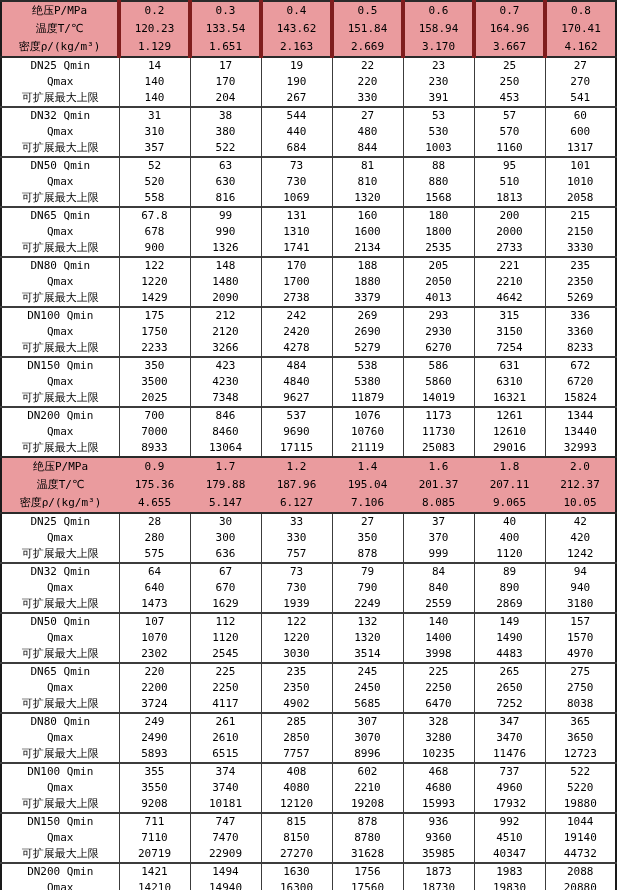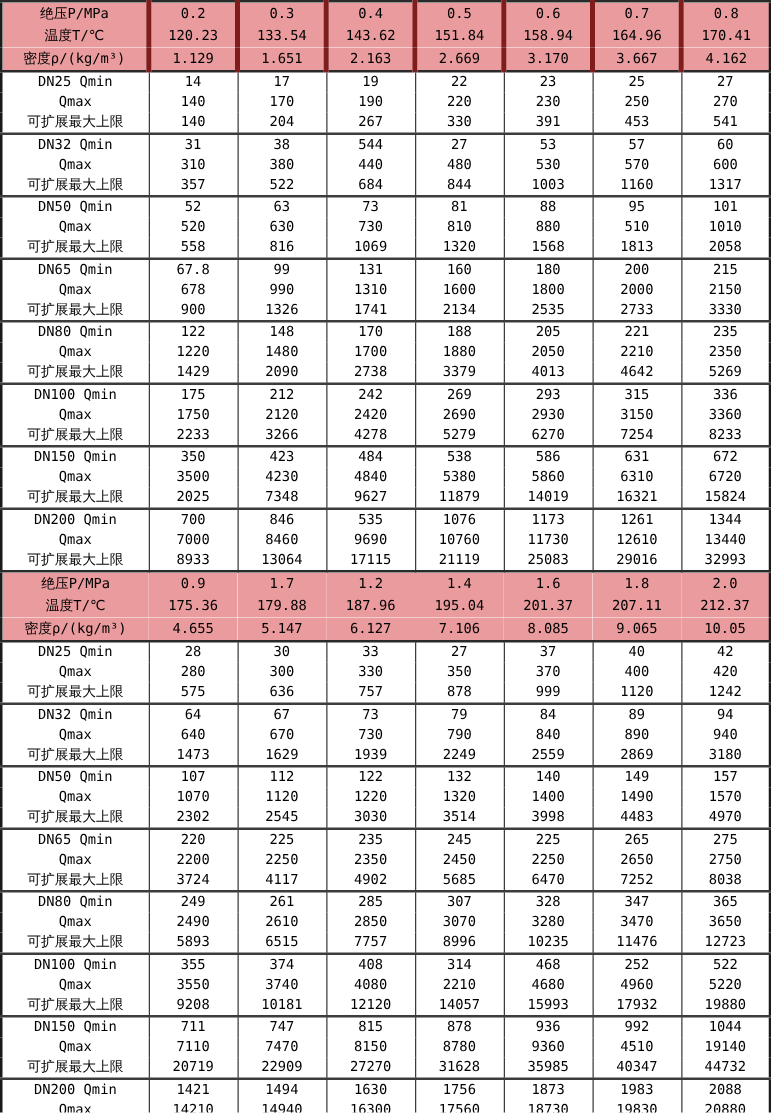--- a/index.html
+++ b/index.html
@@ -296,21 +296,21 @@
         <td>14019</td>
         <td>16321</td>
         <td>15824</td>
       </tr>
     </tbody>
     <tbody class="dn-group">
       <tr>
         <td>DN200 Qmin</td>
         <td>700</td>
         <td>846</td>
-        <td>535</td>
+        <td>537</td>
         <td>1076</td>
         <td>1173</td>
         <td>1261</td>
         <td>1344</td>
       </tr>
       <tr>
         <td>Qmax</td>
         <td>7000</td>
         <td>8460</td>
         <td>9690</td>
@@ -521,41 +521,41 @@
         <td>11476</td>
         <td>12723</td>
       </tr>
     </tbody>
     <tbody class="dn-group">
       <tr>
         <td>DN100 Qmin</td>
         <td>355</td>
         <td>374</td>
         <td>408</td>
-        <td>314</td>
+        <td>602</td>
         <td>468</td>
-        <td>252</td>
+        <td>737</td>
         <td>522</td>
       </tr>
       <tr>
         <td>Qmax</td>
         <td>3550</td>
         <td>3740</td>
         <td>4080</td>
         <td>2210</td>
         <td>4680</td>
         <td>4960</td>
         <td>5220</td>
       </tr>
       <tr>
         <td>可扩展最大上限</td>
         <td>9208</td>
         <td>10181</td>
         <td>12120</td>
-        <td>14057</td>
+        <td>19208</td>
         <td>15993</td>
         <td>17932</td>
         <td>19880</td>
       </tr>
     </tbody>
     <tbody class="dn-group">
       <tr>
         <td>DN150 Qmin</td>
         <td>711</td>
         <td>747</td>

